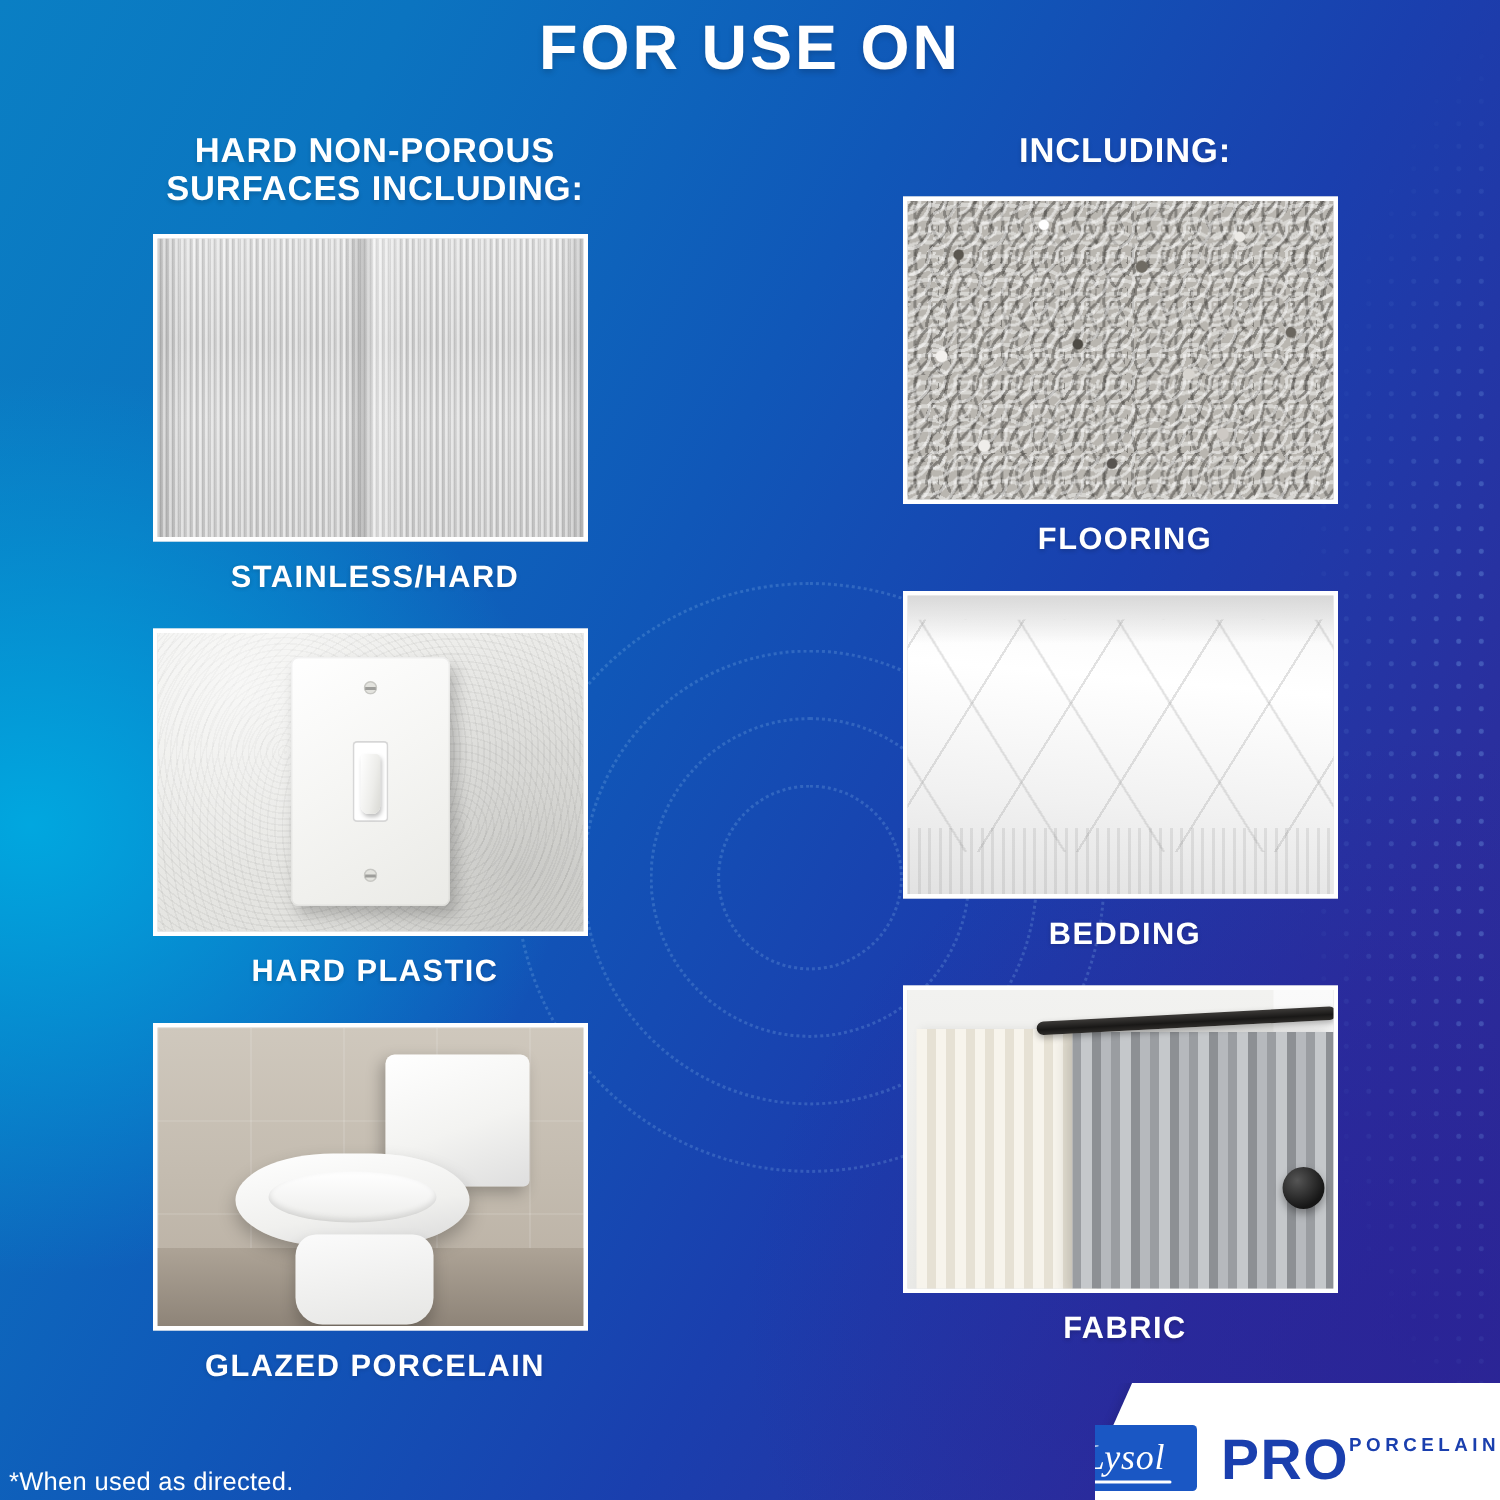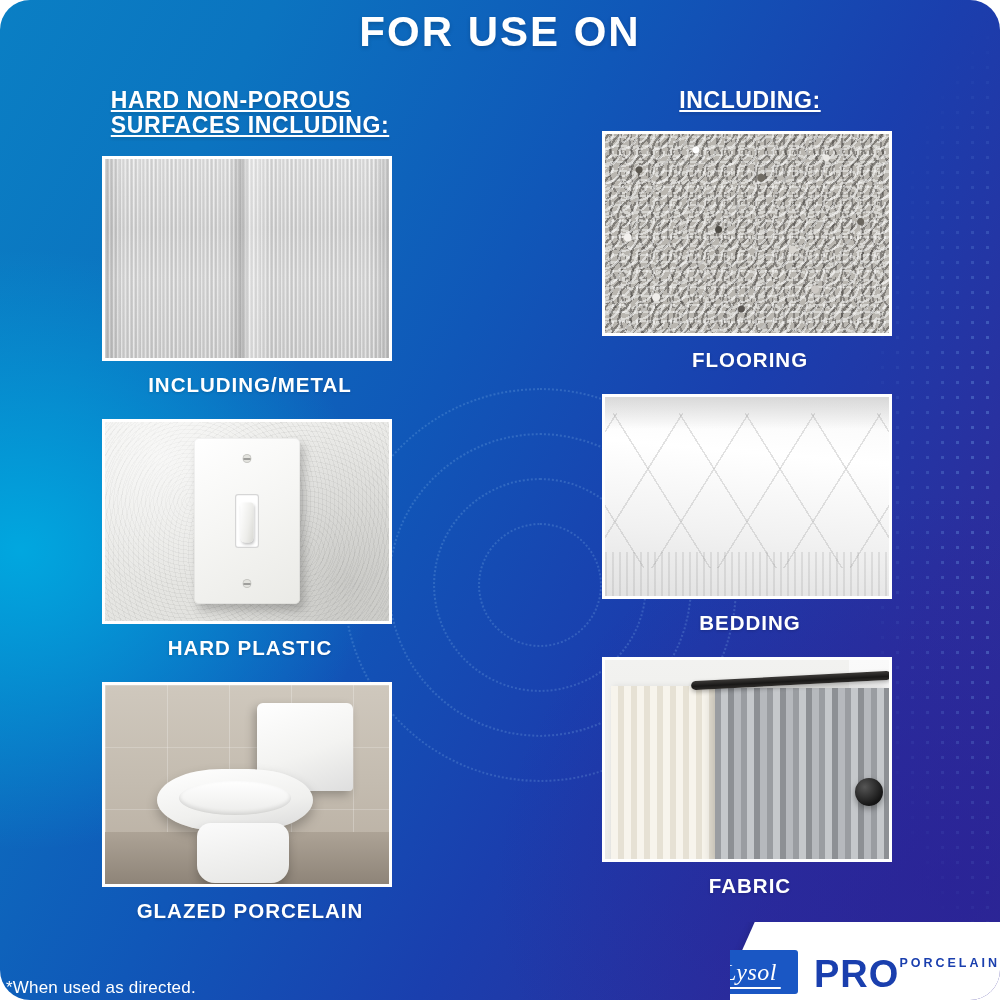--- a/index.html
+++ b/index.html
@@ -15,21 +15,20 @@
 
   #poster {
     position: relative;
     width: 1000px;
     height: 1000px;
     background:
       radial-gradient(ellipse 60% 50% at 2% 55%, rgba(0,170,225,0.95) 0%, rgba(0,140,210,0.0) 60%),
       radial-gradient(ellipse 70% 60% at 95% 88%, rgba(40,30,150,0.55) 0%, rgba(40,30,150,0.0) 65%),
       linear-gradient(118deg, #0a7fc4 0%, #0b74c0 18%, #1057b8 42%, #1a3fae 62%, #2a2f9e 82%, #2f2a93 100%);
     overflow: hidden;
-    border-radius: 30px;
   }
 
   
   .dot-field {
     position: absolute;
     right: 0;
     top: 0;
     width: 230px;
     height: 1000px;
     background-image: radial-gradient(circle, rgba(120,170,235,0.33) 1.6px, rgba(0,0,0,0) 1.9px);
@@ -86,25 +85,24 @@
     width: 500px;
     display: flex;
     flex-direction: column;
     align-items: center;
   }
   .col-heading {
     color: #ffffff;
     font-size: 23px;
     font-weight: bold;
     line-height: 1.08;
-    text-align: left;
+    text-align: center;
     letter-spacing: 0.6px;
     margin: 0 0 18px 0;
     text-shadow: 0 2px 3px rgba(0,0,0,0.15);
-    text-decoration: underline;
   }
 
   .card {
     width: 296px;
     margin-bottom: 6px;
   }
   .card .thumb {
     width: 290px;
     height: 205px;
     border: 3px solid #ffffff;
@@ -466,21 +464,21 @@
     <div class="col">
       <div class="col-heading">
         <div>HARD NON-POROUS</div>
         <div>SURFACES INCLUDING:</div>
       </div>
 
       <div class="card">
         <div class="thumb">
           <div class="art-steel"></div>
         </div>
-        <div class="caption">INCLUDING/METAL</div>
+        <div class="caption">STAINLESS/HARD</div>
       </div>
 
       <div class="card">
         <div class="thumb">
           <div class="art-switch"></div>
           <div class="plate">
             <div class="screw top"></div>
             <div class="slot"></div>
             <div class="toggle"></div>
             <div class="screw bot"></div>

